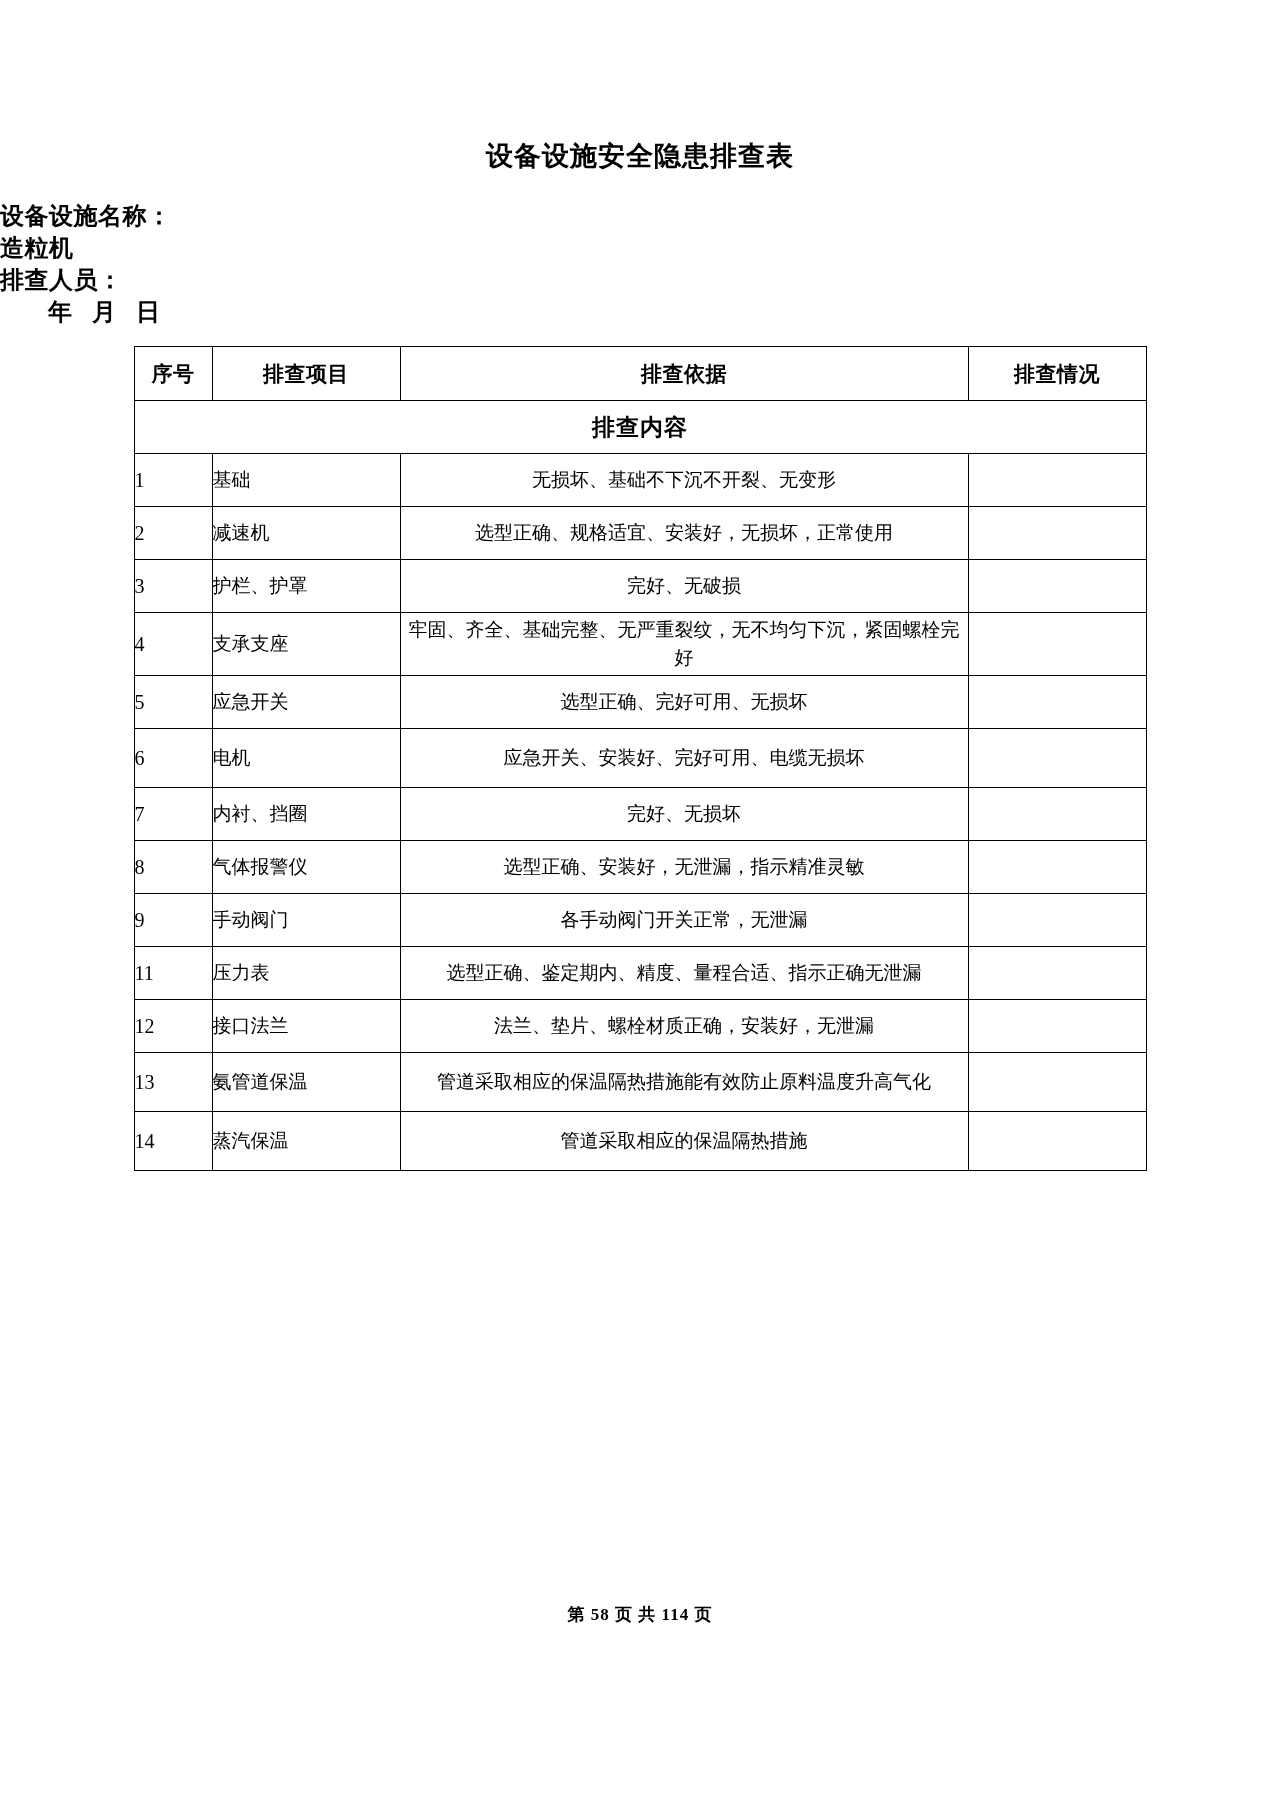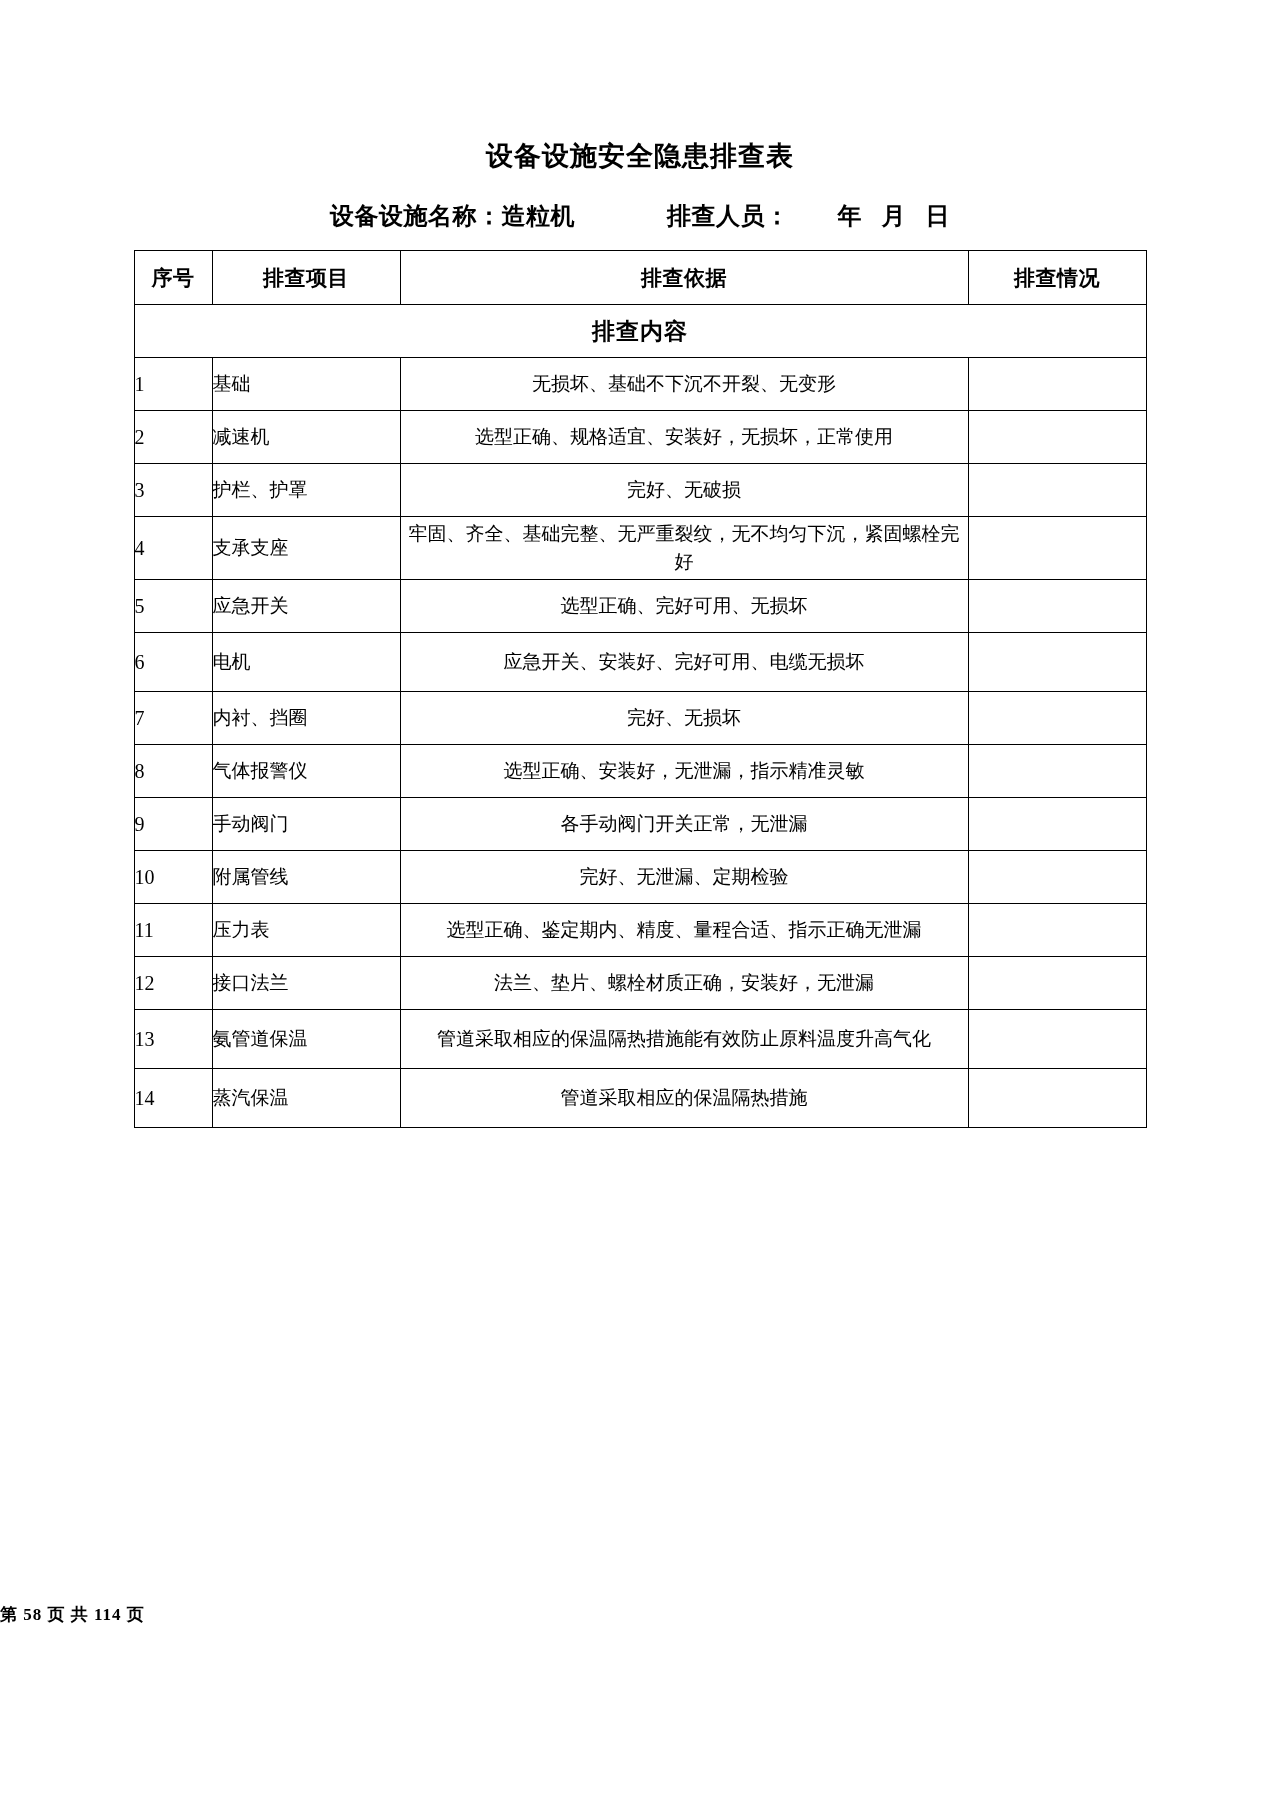--- a/index.html
+++ b/index.html
@@ -30,20 +30,21 @@
     margin-top: 138px;
   }
   .subtitle-row {
     display: flex;
     justify-content: center;
     align-items: baseline;
     font-size: 24px;
     font-weight: bold;
     margin-top: 26px;
     letter-spacing: 0.5px;
+    flex-direction: column;
   }
   .subtitle-row .seg-name {
     white-space: pre;
   }
   .subtitle-row .seg-gap {
     display: inline-block;
     width: 92px;
   }
   .subtitle-row .seg-person {
     white-space: pre;
@@ -103,20 +104,21 @@
 
   tr.row-h1 td { height: 52px; }
   tr.row-h2 td { height: 62px; }
   tr.row-h3 td { height: 58px; }
 
   .footer {
     position: absolute;
     left: 0;
     right: 0;
     top: 1465px;
+    text-align: center;
     font-size: 17px;
     font-weight: bold;
     letter-spacing: 1px;
   }
 </style>
 </head>
 <body>
 
 <div class="page">
 
@@ -196,26 +198,20 @@
         <td class="cell-basis">选型正确、安装好，无泄漏，指示精准灵敏</td>
         <td class="cell-stat"></td>
       </tr>
       <tr class="row-h1">
         <td class="cell-no">9</td>
         <td class="cell-item">手动阀门</td>
         <td class="cell-basis">各手动阀门开关正常，无泄漏</td>
         <td class="cell-stat"></td>
       </tr>
       <tr class="row-h1">
-        <td class="cell-no">10</td>
-        <td class="cell-item">附属管线</td>
-        <td class="cell-basis">完好、无泄漏、定期检验</td>
-        <td class="cell-stat"></td>
-      </tr>
-      <tr class="row-h1">
         <td class="cell-no">11</td>
         <td class="cell-item">压力表</td>
         <td class="cell-basis">选型正确、鉴定期内、精度、量程合适、指示正确无泄漏</td>
         <td class="cell-stat"></td>
       </tr>
       <tr class="row-h1">
         <td class="cell-no">12</td>
         <td class="cell-item">接口法兰</td>
         <td class="cell-basis">法兰、垫片、螺栓材质正确，安装好，无泄漏</td>
         <td class="cell-stat"></td>

